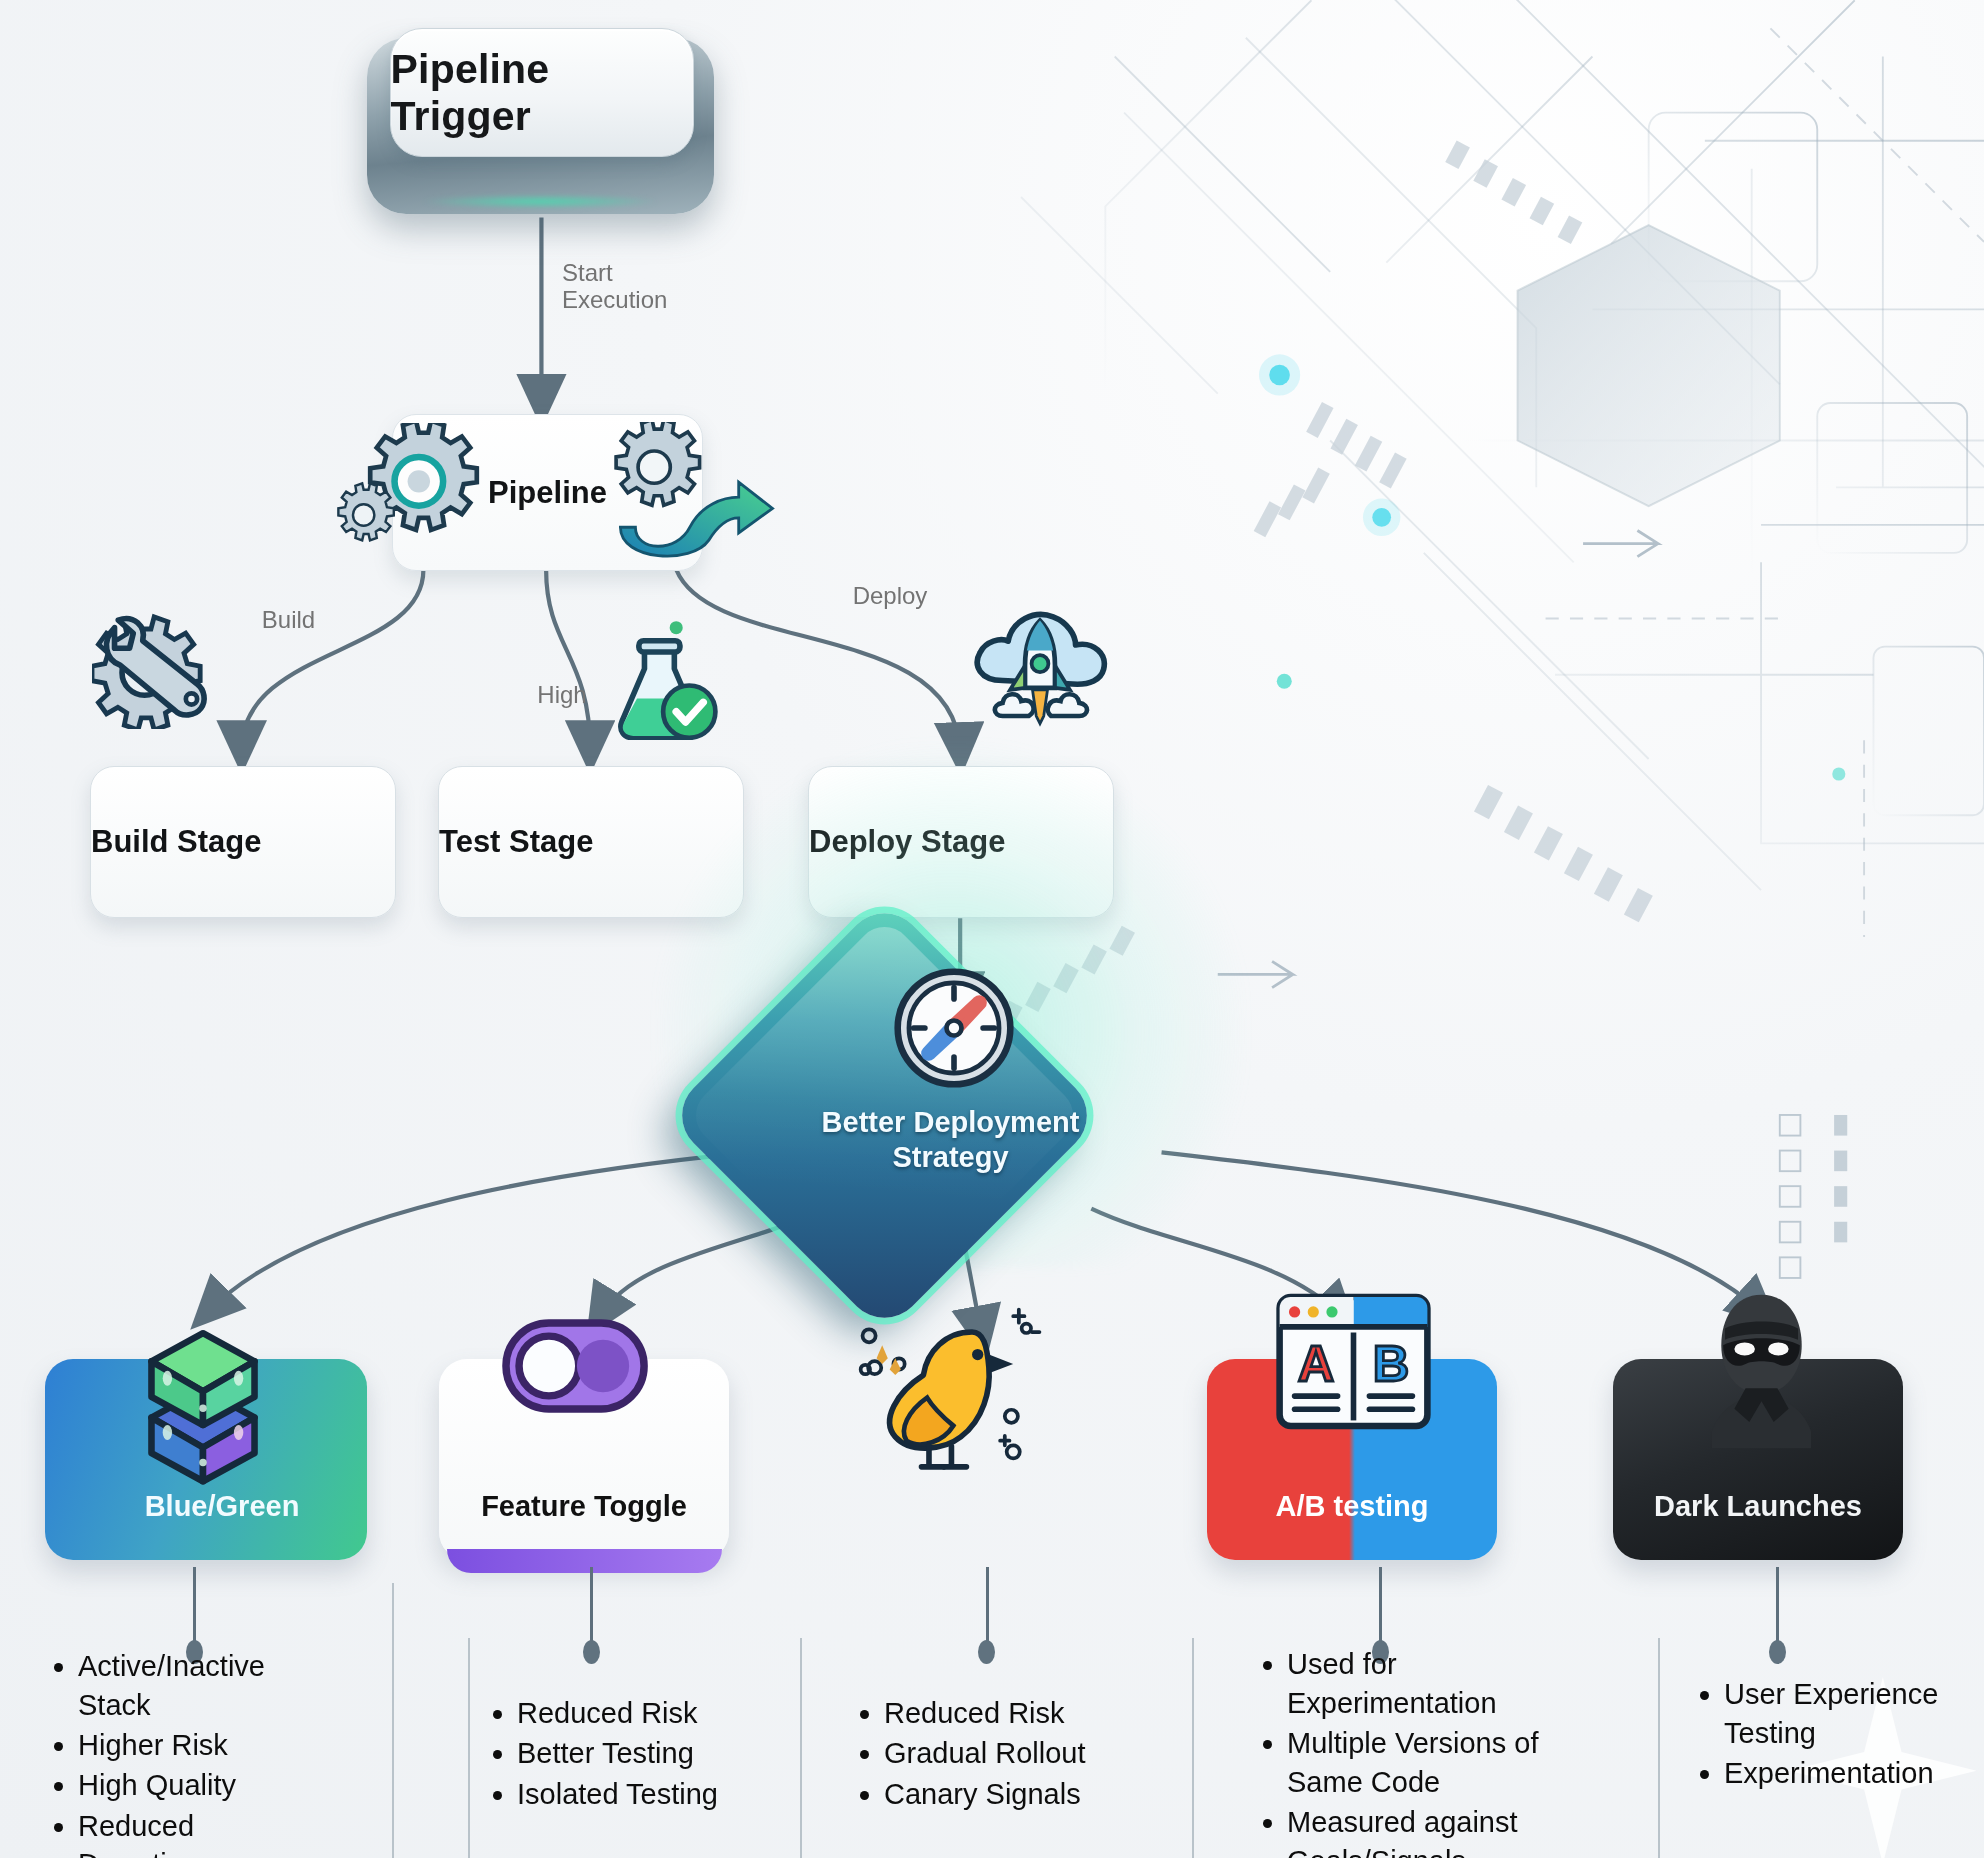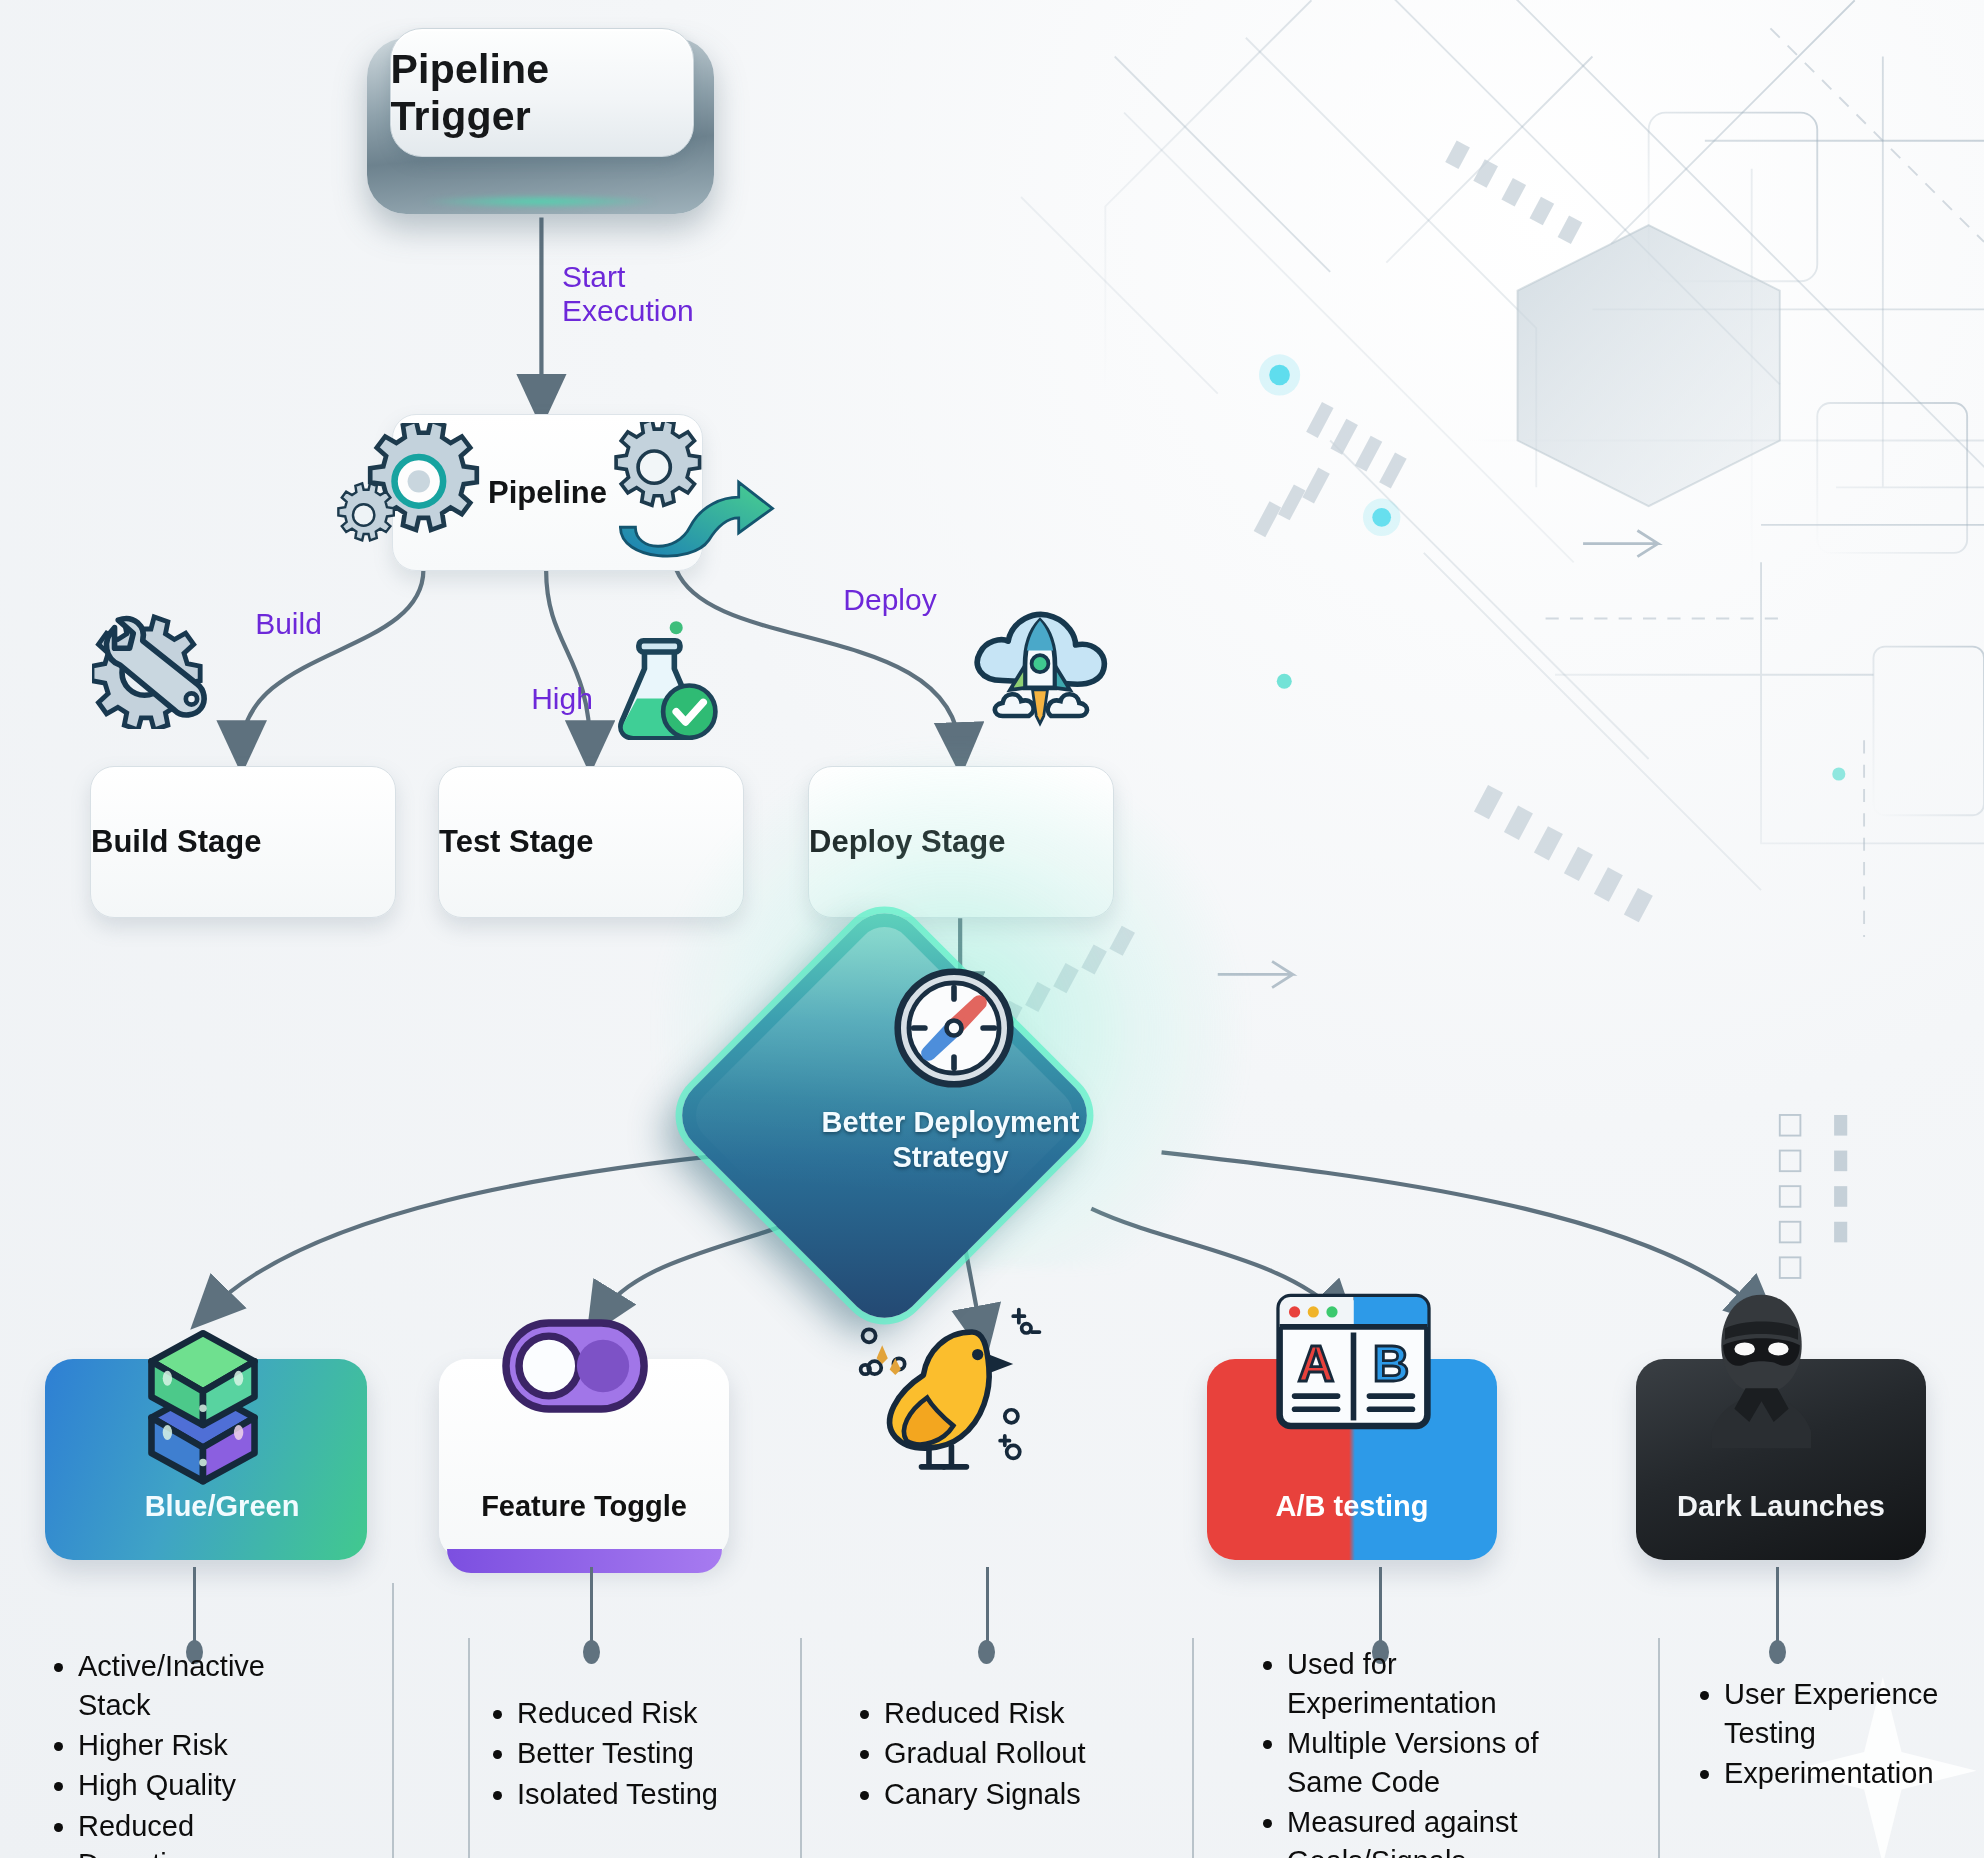--- a/index.html
+++ b/index.html
@@ -52,21 +52,21 @@
   .stage{
     position:absolute;width:304px;height:150px;border-radius:24px;
     background:linear-gradient(180deg,#ffffff 0%,#f4f7f8 100%);
     border:1.4px solid #d8e0e5;
     box-shadow:0 9.4px 20.6px rgba(105,125,140,.2);
     display:flex;align-items:center;justify-content:flex-start;
   }
   .stage span{font-size:31px;font-weight:bold;color:#121416;}
 
   
-  .edge-label{position:absolute;font-size:30px;color:#6d28d9;line-height:1.12;text-align:center;}
+  .edge-label{position:absolute;font-size:24px;color:#737373;line-height:1.12;text-align:center;}
 
   
   .diamond-wrap{position:absolute;left:693px;top:948px;width:515px;height:309px;}
   .diamond-glow{
     position:absolute;left:-37px;top:-206px;width:590px;height:525px;
     background:radial-gradient(ellipse at 50% 55%, rgba(110,240,205,.42) 0%, rgba(160,245,225,.18) 45%, rgba(255,255,255,0) 72%);
     filter:blur(5.6px);
   }
   .diamond-shape{
     position:absolute;left:37px;top:13px;width:309px;height:309px;
@@ -435,21 +435,21 @@
       <text x="125" y="96" font-family="Liberation Sans, sans-serif" font-size="54" font-weight="bold" fill="#2d9ae8" stroke="#16293b" stroke-width="3" text-anchor="middle">B</text>
       <g stroke="#16293b" stroke-width="6" stroke-linecap="round">
         <line x1="22" y1="112" x2="68" y2="112"></line>
         <line x1="22" y1="126" x2="68" y2="126"></line>
         <line x1="102" y1="112" x2="148" y2="112"></line>
         <line x1="102" y1="126" x2="148" y2="126"></line>
       </g>
     </svg>
   </div>
 
-  <div class="scard" style="left:1613px;top:1359px;background:linear-gradient(160deg,#3a3f44 0%,#24282c 45%,#121416 100%);margin-left:23px;">
+  <div class="scard" style="left:1613px;top:1359px;background:linear-gradient(160deg,#3a3f44 0%,#24282c 45%,#121416 100%);">
     <div class="cap" style="color:#f2f4f6;">Dark Launches</div>
   </div>
   <div class="icon-float" style="left:1691px;top:1291px;width:141px;height:159px;">
     <svg width="141" height="159" viewBox="0 0 150 170">
       <path d="M75 4 C46 4 32 30 32 58 C32 88 50 110 75 110 C100 110 118 88 118 58 C118 30 104 4 75 4 z" fill="#35393d"></path>
       <path d="M36 40 C54 30 96 30 114 40 L114 52 C96 44 54 44 36 52 z" fill="#1d2023"></path>
       <path d="M34 58 C52 48 98 48 116 58 C116 76 104 84 92 78 C86 74 64 74 58 78 C46 84 34 76 34 58 z" fill="#15171a"></path>
       <ellipse cx="57" cy="62" rx="11" ry="7" fill="#fafafa"></ellipse>
       <ellipse cx="93" cy="62" rx="11" ry="7" fill="#fafafa"></ellipse>
       <path d="M75 112 C52 112 30 126 22 150 L22 168 L128 168 L128 150 C120 126 98 112 75 112 z" fill="#2a2e32"></path>

